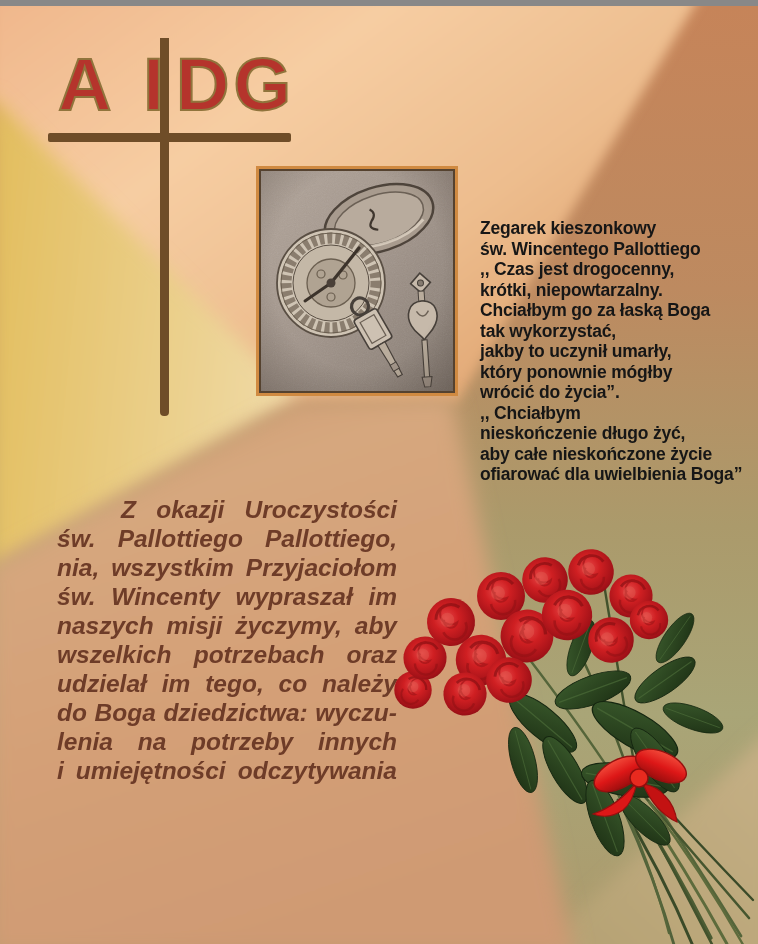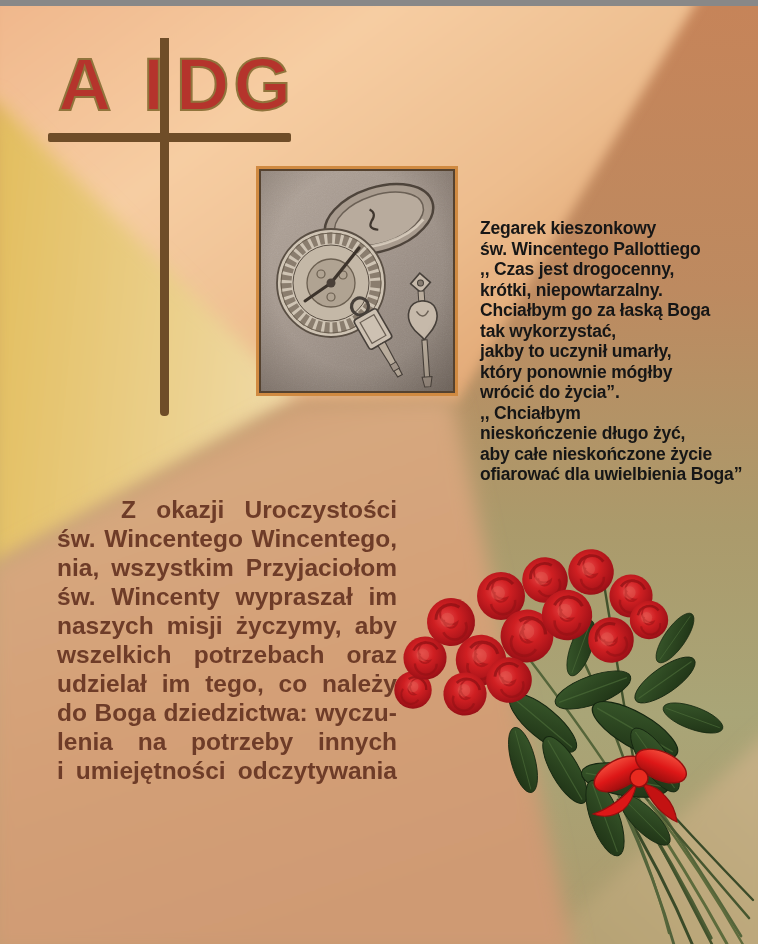--- a/index.html
+++ b/index.html
@@ -35,21 +35,21 @@
   .watch-frame svg{display:block;width:100%;height:100%;}
   
   .quote{
     position:absolute;left:480px;top:212px;width:285px;
     font-size:17.5px;line-height:20.5px;font-weight:700;color:#161616;
     letter-spacing:-0.2px;
   }
   
   .paragraph{
     position:absolute;left:57px;top:489px;width:340px;
-    font-size:24.5px;line-height:29px;font-weight:700;color:#6e3c28;
+    font-size:24.5px;line-height:29px;font-weight:700;color:#6e3c28;font-style:italic;
   }
   .paragraph .pline{text-align:justify;text-align-last:justify;word-spacing:-0.5px;}
   .paragraph .pline.first{padding-left:64px;}
   .paragraph .pline.last{text-align-last:left;}
   
   .roses{position:absolute;left:393px;top:512px;width:365px;height:432px;display:block;}
 </style>
 </head>
 <body>
 
@@ -188,21 +188,21 @@
     <div>który ponownie mógłby</div>
     <div>wrócić do życia”.</div>
     <div>,, Chciałbym</div>
     <div>nieskończenie długo żyć,</div>
     <div>aby całe nieskończone życie</div>
     <div>ofiarować dla uwielbienia Boga”</div>
   </div>
 
   <div class="paragraph">
     <div class="pline first">Z okazji Uroczystości</div>
-    <div class="pline">św. Wincentego Wincentego,</div>
+    <div class="pline">św. Pallottiego Pallottiego,</div>
     <div class="pline">nia, wszystkim Przyjaciołom</div>
     <div class="pline">św. Wincenty wypraszał im</div>
     <div class="pline">naszych misji życzymy, aby</div>
     <div class="pline">wszelkich potrzebach oraz</div>
     <div class="pline">udzielał im tego, co należy</div>
     <div class="pline">do Boga dziedzictwa: wyczu-</div>
     <div class="pline">lenia na potrzeby innych</div>
     <div class="pline">i umiejętności odczytywania</div>
   </div>
 

